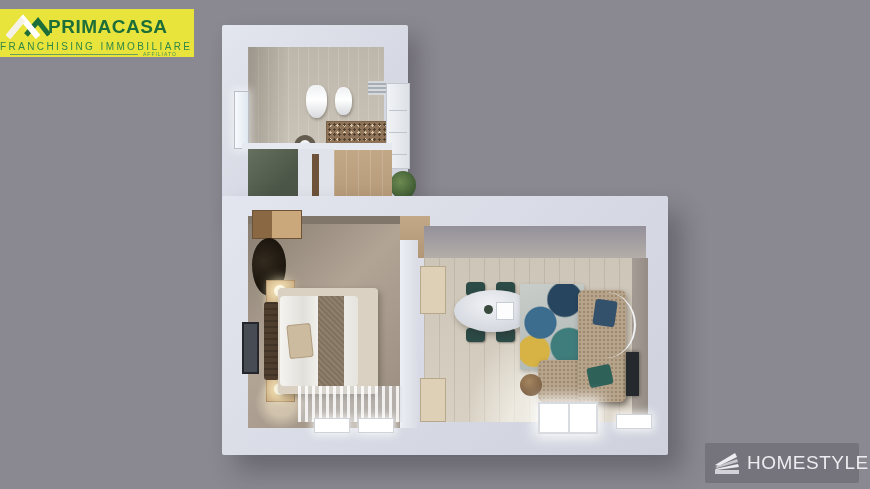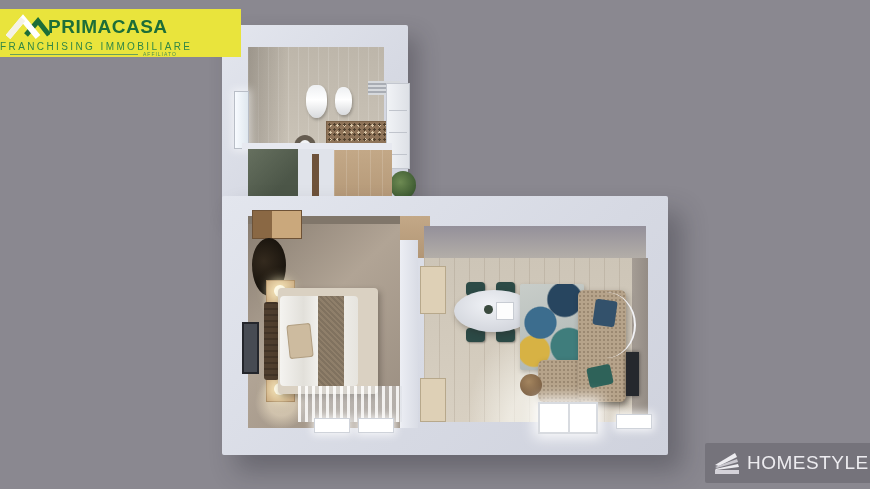--- a/index.html
+++ b/index.html
@@ -1,18 +1,18 @@
 <!DOCTYPE html>
 <html><head>
 <meta charset="utf-8">
 <style>
   html,body{margin:0;padding:0;background:#555;}
   .stage{position:relative;width:870px;height:489px;background:#8A8890;overflow:hidden;
          font-family:"Liberation Sans",sans-serif;}
-  .abs{position:absolute;padding-left:47px;}
+  .abs{position:absolute;}
 
   
   .block{position:absolute;background:linear-gradient(135deg,#e3e6ee,#d6d9e3 60%,#cfd2dd);
          border-radius:2px;}
   .bath-block{left:222px;top:25px;width:186px;height:186px;
               box-shadow:10px 12px 22px rgba(35,34,44,.30);}
   .main-block{left:222px;top:196px;width:446px;height:259px;
               box-shadow:14px 16px 26px rgba(35,34,44,.32);}
 
   

